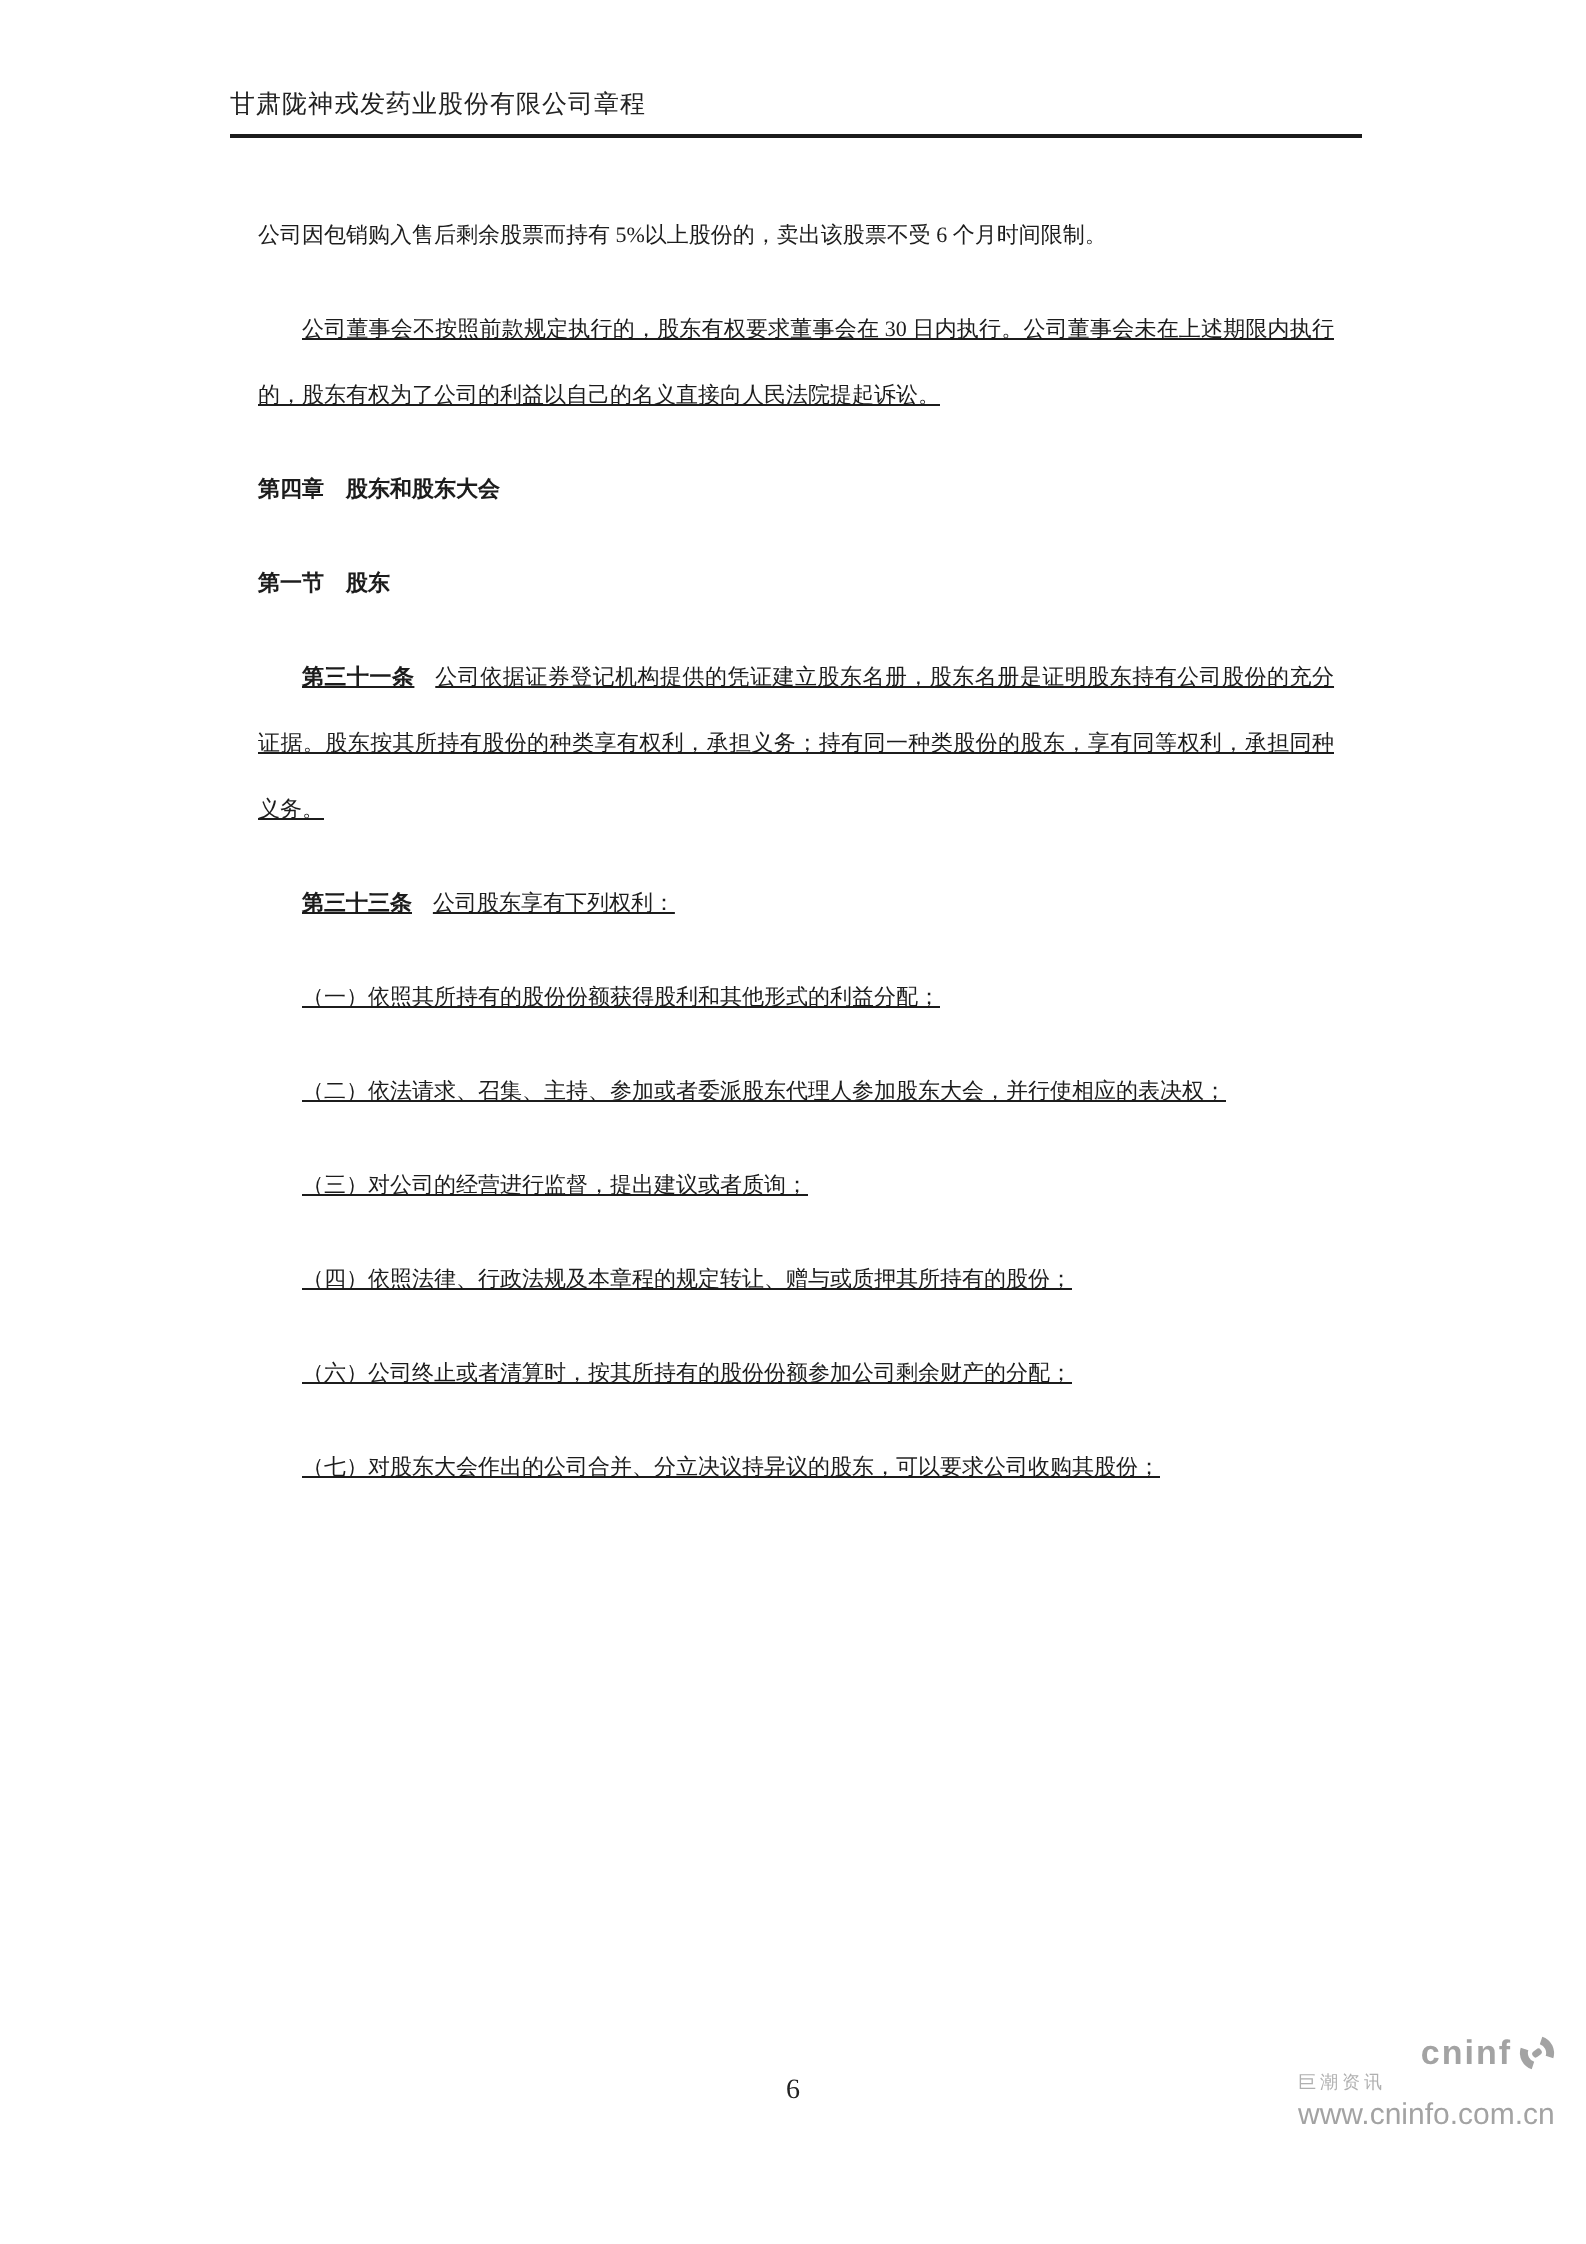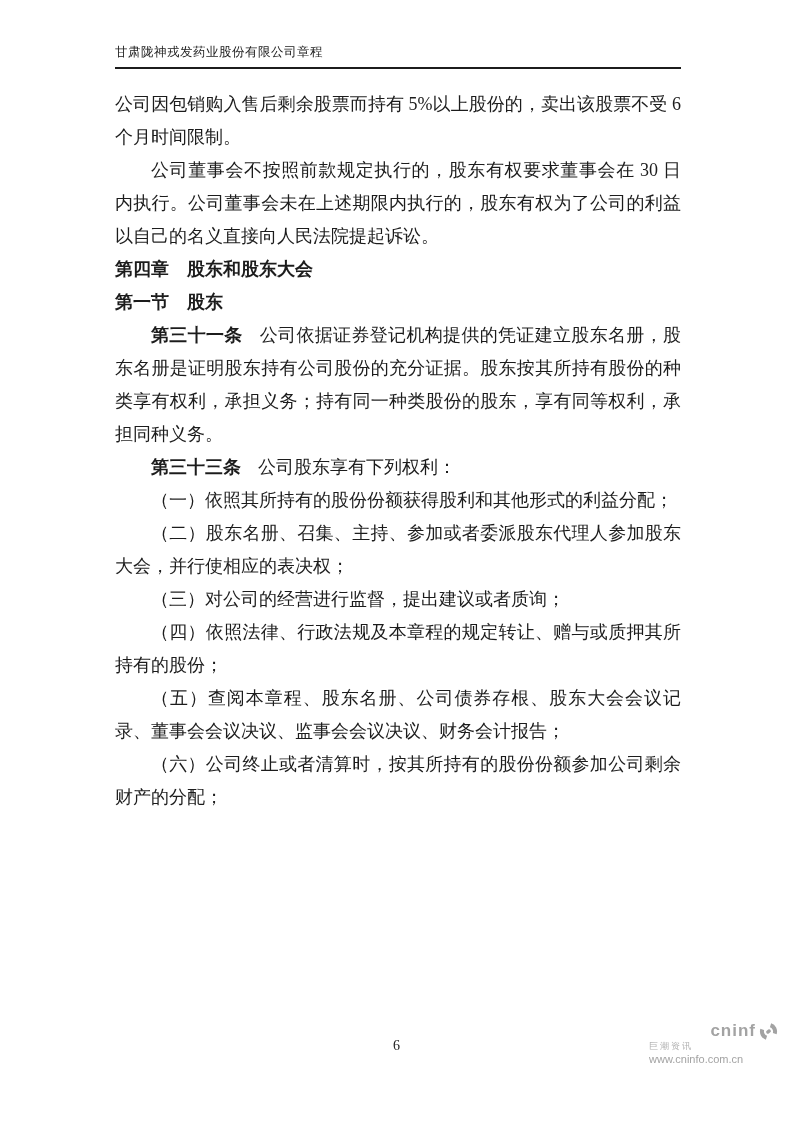--- a/index.html
+++ b/index.html
@@ -23,28 +23,28 @@
     padding-bottom: 6px;
     border-bottom: 2px solid #1c1c1c;
   }
   .content {
     position: absolute;
     top: 88px;
     left: 115px;
     width: 566px;
   }
   .content p {
-    margin: 0;
-    font-size: 18px;
+    margin: 14px;
+    font-size: 11px;
     line-height: 33px;
     text-align: justify;
     text-justify: inter-ideograph;
     color: #1c1c1c;
   }
-  .indent { text-indent: 2em; }
+  .indent { text-indent: 2em; text-decoration: underline; }
   .chapter-heading, .section-heading {
     font-size: 16px;
     font-weight: bold;
     text-align: center;
     line-height: 33px;
     margin: 0;
     color: #111;
   }
   .chapter-heading { margin-top: 9px; margin-bottom: 5px; }
   .section-heading { margin-bottom: 7px; }
@@ -81,21 +81,21 @@
   }
   .cninfo-swirl { display: inline-block; width: 21px; height: 19px; }
   .cninfo-cn {
     font-size: 9px;
     letter-spacing: 2px;
     color: #b0b0b0;
     margin-top: 0;
     padding-right: 16px;
   }
   .cninfo-url {
-    font-size: 11px;
+    font-size: 15px;
     color: #a3a3a3;
     margin-top: 2px;
   }
 </style>
 </head>
 <body>
 
 <div class="page">
 
   <div class="page-header">
@@ -106,25 +106,25 @@
     <p>公司因包销购入售后剩余股票而持有 5%以上股份的，卖出该股票不受 6 个月时间限制。</p>
     <p class="indent">公司董事会不按照前款规定执行的，股东有权要求董事会在 30 日内执行。公司董事会未在上述期限内执行的，股东有权为了公司的利益以自己的名义直接向人民法院提起诉讼。</p>
 
     <p class="chapter-heading">第四章　股东和股东大会</p>
     <p class="section-heading">第一节　股东</p>
 
     <p class="indent"><span class="article-term">第三十一条</span><span>公司依据证券登记机构提供的凭证建立股东名册，股东名册是证明股东持有公司股份的充分证据。股东按其所持有股份的种类享有权利，承担义务；持有同一种类股份的股东，享有同等权利，承担同种义务。</span></p>
     <p class="indent"><span class="article-term">第三十三条</span><span>公司股东享有下列权利：</span></p>
 
     <p class="indent">（一）依照其所持有的股份份额获得股利和其他形式的利益分配；</p>
-    <p class="indent">（二）股东名册、召集、主持、参加或者委派股东代理人参加股东大会，并行使相应的表决权；</p>
+    <p class="indent">（二）依法请求、召集、主持、参加或者委派股东代理人参加股东大会，并行使相应的表决权；</p>
     <p class="indent">（三）对公司的经营进行监督，提出建议或者质询；</p>
     <p class="indent">（四）依照法律、行政法规及本章程的规定转让、赠与或质押其所持有的股份；</p>
-    <p class="indent">（五）查阅本章程、股东名册、公司债券存根、股东大会会议记录、董事会会议决议、监事会会议决议、财务会计报告；</p>
     <p class="indent">（六）公司终止或者清算时，按其所持有的股份份额参加公司剩余财产的分配；</p>
+    <p class="indent">（七）对股东大会作出的公司合并、分立决议持异议的股东，可以要求公司收购其股份；</p>
   </div>
 
   <div class="page-number">6</div>
 
   <div class="cninfo-logo">
     <div class="cninfo-top">
       <span class="cninfo-wordmark">cninf</span>
       <span class="cninfo-swirl">
         <svg width="21" height="19" viewBox="0 0 22 20">
           <g fill="#a3a3a3" transform="rotate(18 11 10)">

